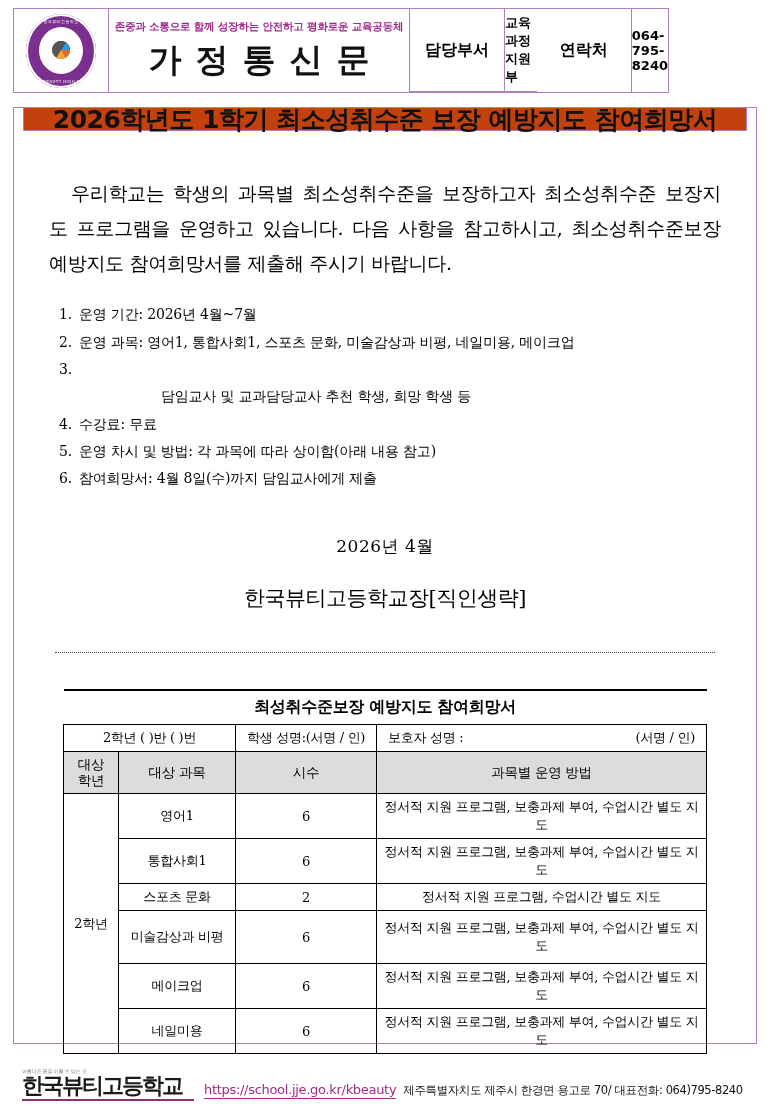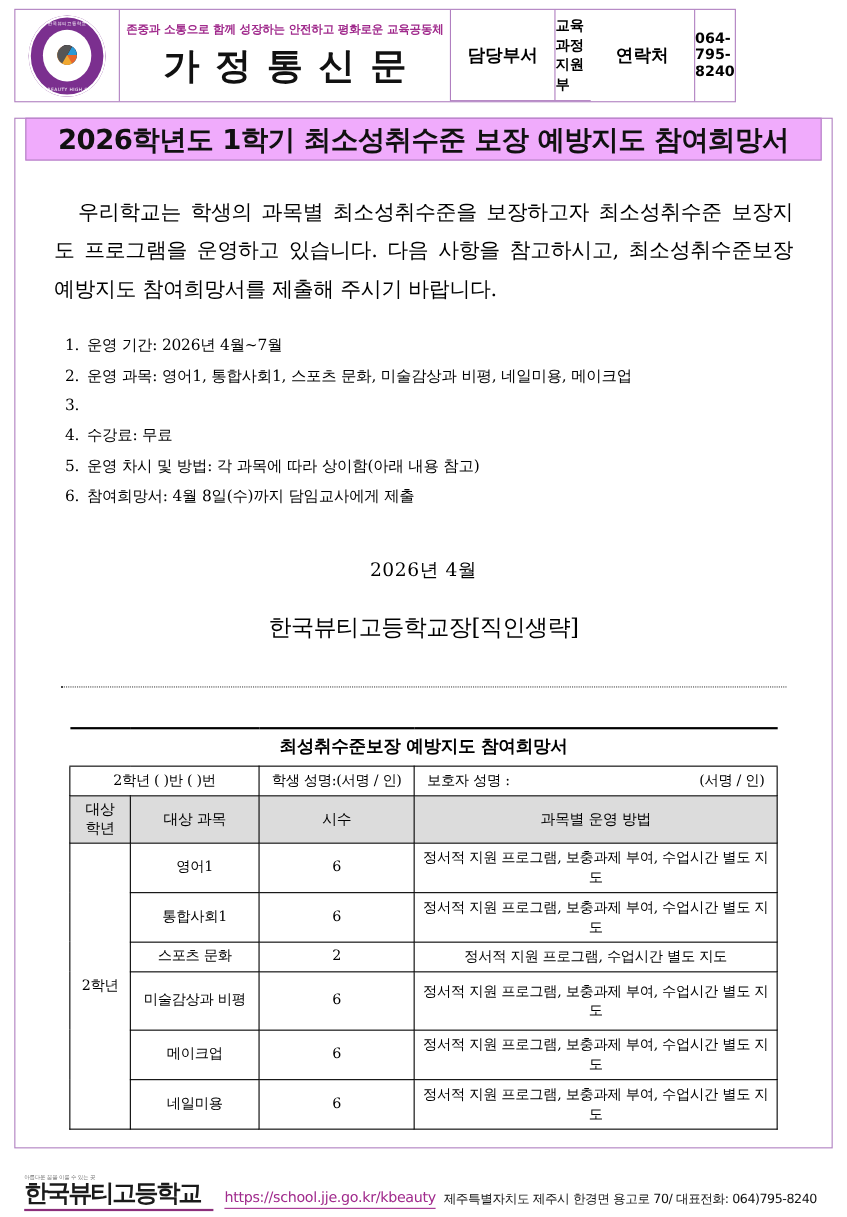--- a/index.html
+++ b/index.html
@@ -159,22 +159,22 @@
     width: 744px;
     height: 937px;
     border: 1px solid #b07fc0;
     box-sizing: border-box;
   }
   .banner {
     position: absolute;
     left: 23px;
     top: 107px;
     width: 724px;
-    height: 39px;
-    background: #f0abfc;
+    height: 24px;
+    background: #c2410c;
     border: 1px solid #b07fc0;
     box-sizing: border-box;
     display: flex;
     align-items: center;
     justify-content: center;
   }
   .banner-text {
     font-size: 25px;
     font-weight: bold;
     color: #111111;
@@ -404,20 +404,23 @@
       <span>운영 기간: 2026년 4월~7월</span>
     </li>
     <li>
       <span class="li-num">2.</span>
       <span>운영 과목: 영어1, 통합사회1, 스포츠 문화, 미술감상과 비평, 네일미용, 메이크업</span>
     </li>
     <li>
       <span class="li-num">3.</span>
     </li>
     <li>
+      <span class="li-sub">담임교사 및 교과담당교사 추천 학생, 희망 학생 등</span>
+    </li>
+    <li>
       <span class="li-num">4.</span>
       <span>수강료: 무료</span>
     </li>
     <li>
       <span class="li-num">5.</span>
       <span>운영 차시 및 방법: 각 과목에 따라 상이함(아래 내용 참고)</span>
     </li>
     <li>
       <span class="li-num">6.</span>
       <span>참여희망서: 4월 8일(수)까지 담임교사에게 제출</span>

